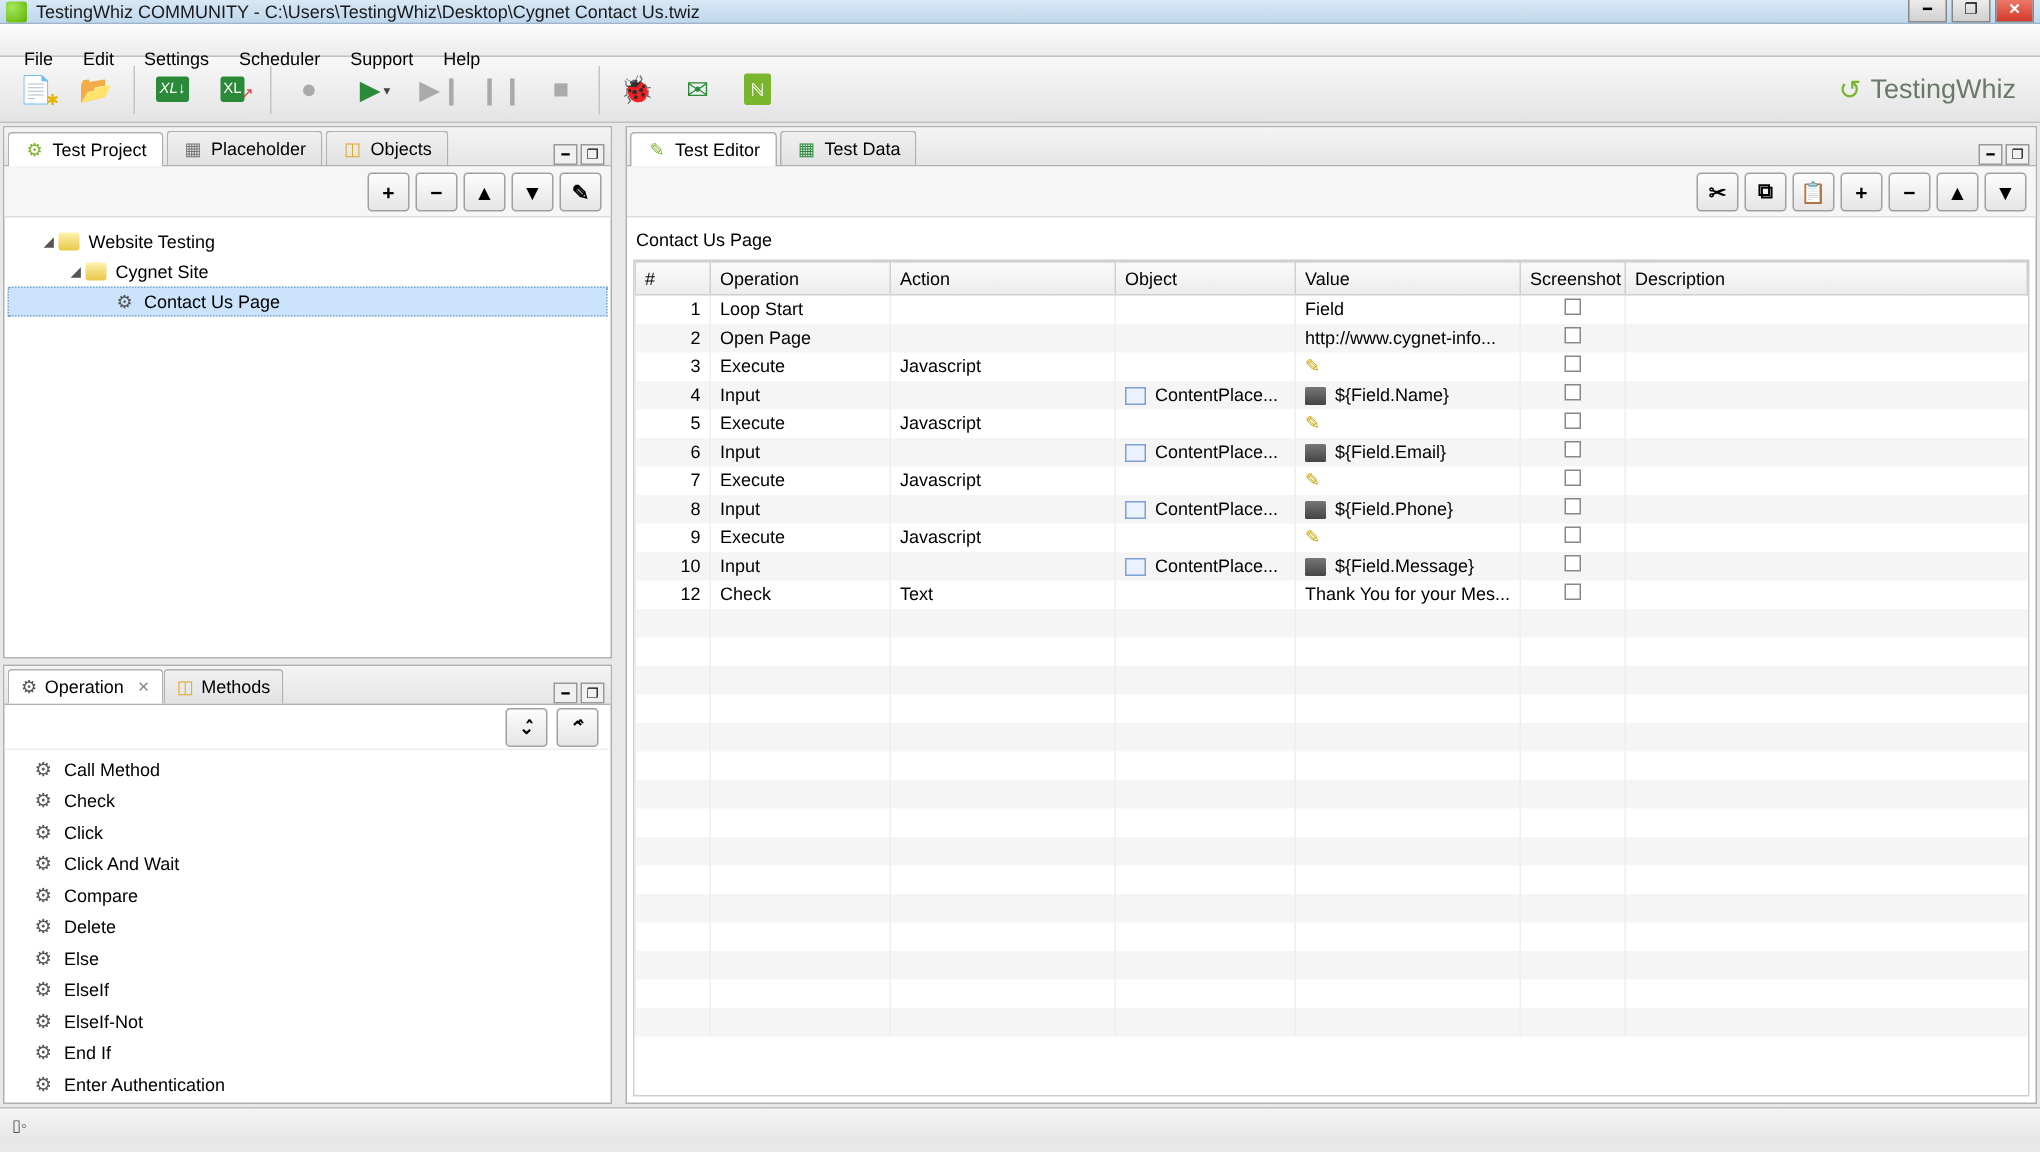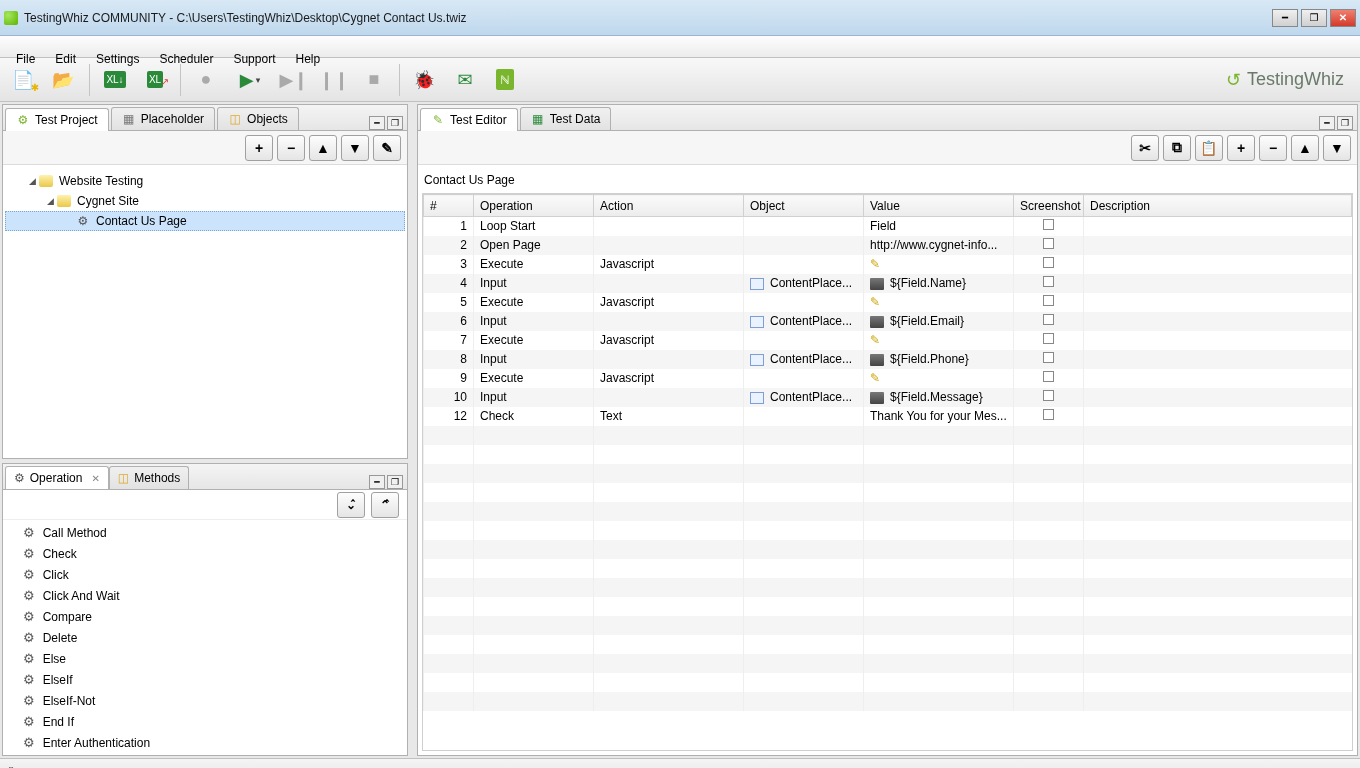--- a/index.html
+++ b/index.html
@@ -8,24 +8,24 @@
   font-size: 12px;
   background: #e8e8e8;
   overflow: hidden;
   width: 1360px;
   height: 768px;
   color: #000;
 }
 
 
 .titlebar {
-  height: 36px;
+  height: 16px;
   background: linear-gradient(to bottom, #d8e8f5, #bfd8ed);
   display: flex;
-  align-items: center;
+  align-items: flex-end;
   padding: 0 4px;
   border-bottom: 1px solid #9cb5ce;
 }
 .titlebar-icon {
   width: 14px; height: 14px;
   background: radial-gradient(circle at 30% 30%, #a5e85d, #5cb300);
   border-radius: 2px;
   margin-right: 6px;
 }
 .titlebar-text { flex: 1; font-size: 12px; color: #1a1a1a; }
@@ -291,21 +291,21 @@
 
 <div class="toolbar">
   <div class="tool-btn">
     <span style="position:relative;">📄<span style="position:absolute;bottom:-2px;right:-4px;color:#e9b400;font-size:10px;">✱</span></span>
   </div>
   <div class="tool-btn">
     <span style="color:#e0a92e;">📂</span>
   </div>
   <div class="toolbar-sep"></div>
   <div class="tool-btn">
-    <span style="background:#2a8a3a;color:white;font-size:10px;padding:3px 2px;border-radius:2px;">XL↓</span>
+    <span style="background:#2a8a3a;color:white;font-size:10px;padding:3px 2px;border-radius:2px;font-style:italic;">XL↓</span>
   </div>
   <div class="tool-btn">
     <span style="background:#2a8a3a;color:white;font-size:10px;padding:3px 2px;border-radius:2px;position:relative;">XL<span style="color:#e03a3a;position:absolute;right:-6px;top:5px;">↗</span></span>
   </div>
   <div class="toolbar-sep"></div>
   <div class="tool-btn">
       <span style="color:#aaa;">●</span>
     </div>
   <div class="tool-btn" style="width:44px;">
     <span style="color:#2a8a3a;">▶</span>

